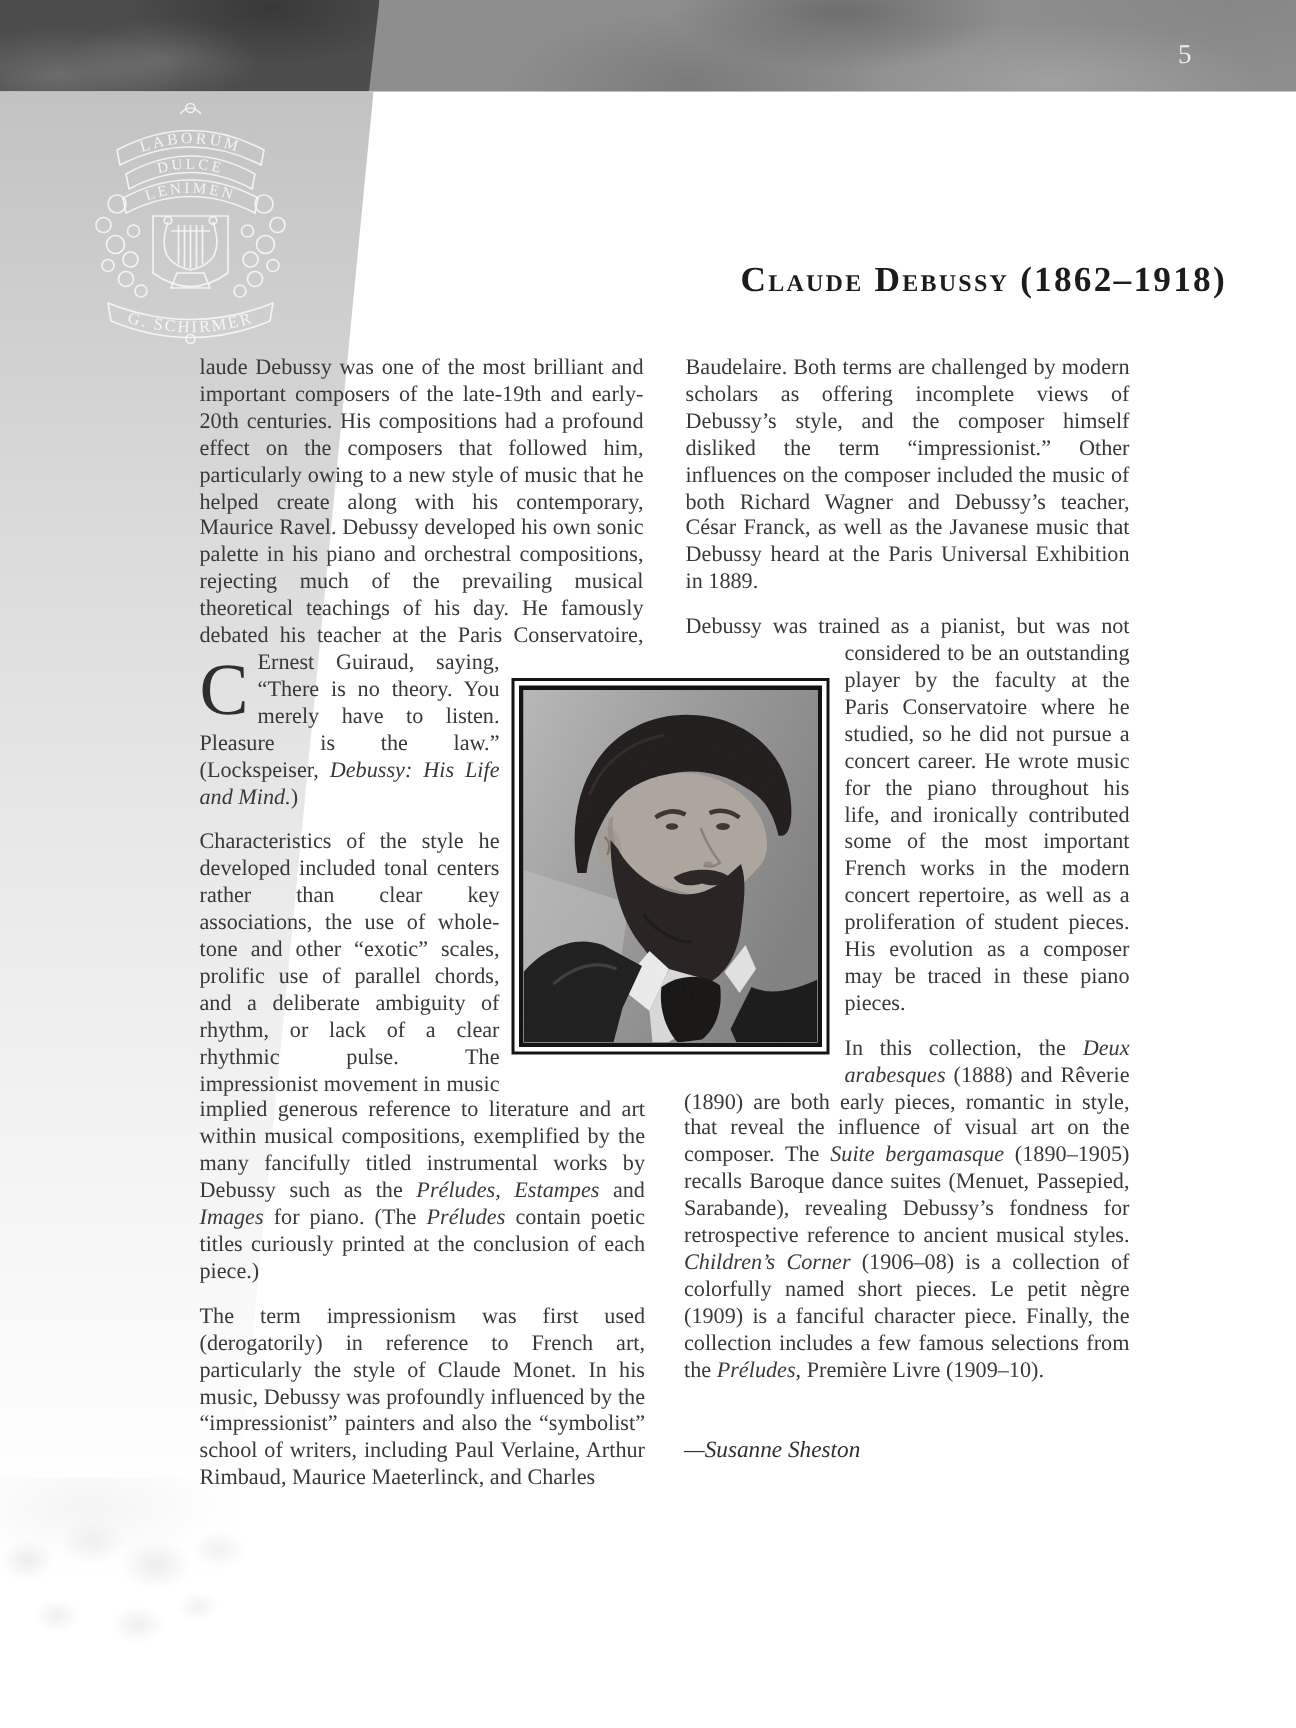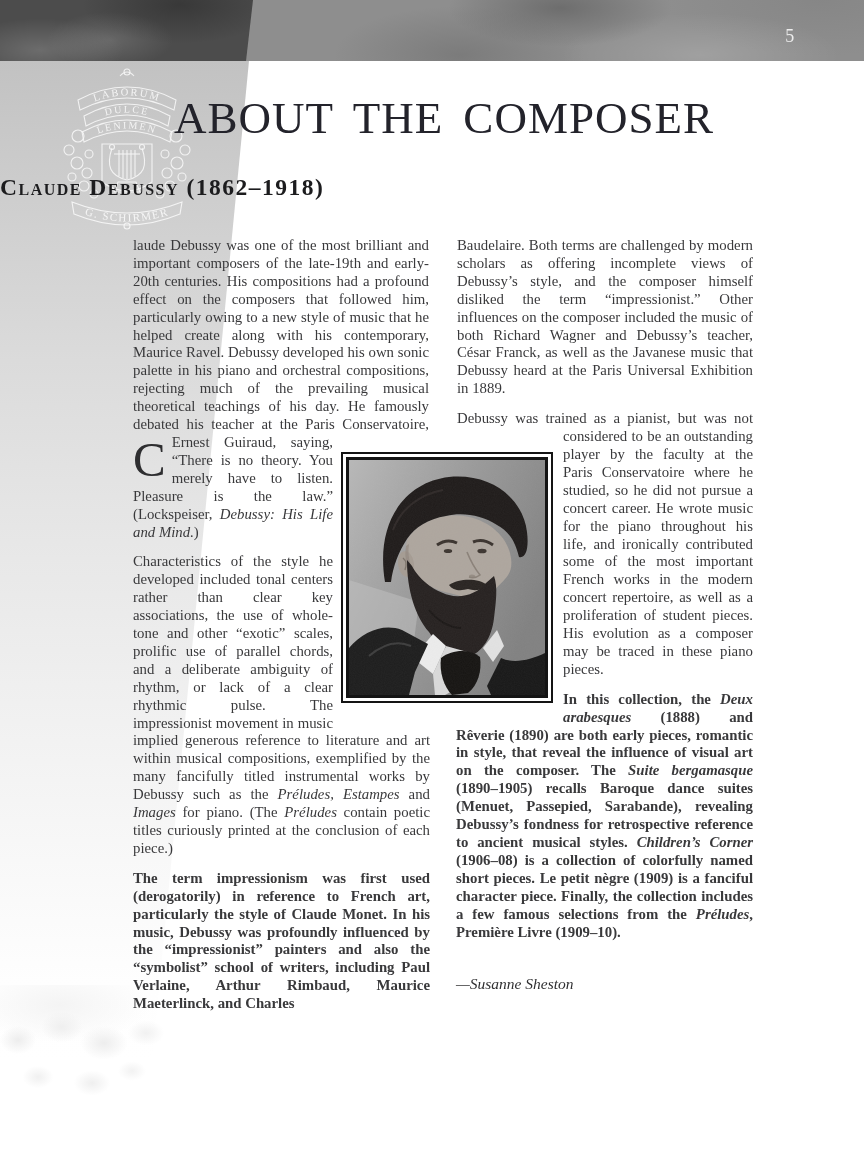--- a/index.html
+++ b/index.html
@@ -56,32 +56,32 @@
   }
 
   
   .title {
     position:absolute; left:24px; top:92px; width:840px;
     text-align:center; font-size:45px; color:#23232b;
     letter-spacing:1px; word-spacing:8px; white-space:nowrap;
   }
   .subtitle {
     position:absolute; left:0; top:174px; width:818px;
-    text-align:left; font-size:23.5px; font-weight:bold; color:#1c1c1e;
+    text-align:right; font-size:23.5px; font-weight:bold; color:#1c1c1e;
     font-variant:small-caps; letter-spacing:1.5px;
   }
 
   
   .columns {
     position:absolute; left:133px; top:237px; width:620px;
     display:flex; gap:26px; color:#39393b;
   }
   .col { width:297px; font-size:14.8px; line-height:17.9px; text-align:justify; }
   .col p { margin:0 0 12px; }
-  .col p:last-of-type { margin-bottom:0;font-weight:bold; }
+  .col p:last-of-type { margin-bottom:0; }
   em { font-style:italic; }
 
   .sp-r  { float:right; width:1px;  height:204px; }
   .cut-r { float:right; clear:right; width:97px;  height:276px; }
   .sp-l  { float:left;  width:1px;  height:204px; }
   .cut-l { float:left;  clear:left;  width:107px; height:276px; }
 
   .dropcap {
     float:left; font-size:49px; line-height:36px;
     padding:1px 6px 0 0; color:#2e2e30;
@@ -172,21 +172,20 @@
       <path class="ln" d="M62,118 L80,118 L84,128 L58,128 Z"></path>
     </g>
 
     <path class="ln" d="M16,138 Q71,160 126,138 L124,150 Q71,172 18,150 Z"></path>
     <text font-size="11" letter-spacing="1.5" text-anchor="middle">
       <textPath href="#arcB" startOffset="50%">G. SCHIRMER</textPath>
     </text>
     <circle class="ln" cx="71" cy="162" r="3"></circle>
   </svg>
 
-  <div class="title">ABOUT THE COMPOSER</div>
   <div class="subtitle">Claude Debussy (1862–1918)</div>
 
   <div class="columns">
     <div class="col">
       <div class="sp-r"></div>
       <div class="cut-r"></div>
       <p><span class="dropcap">C</span><span>laude Debussy was one of the most brilliant and important composers of the late-19th and early-20th centuries. His compositions had a profound effect on the composers that followed him, particularly owing to a new style of music that he helped create along with his contemporary, Maurice Ravel. Debussy developed his own sonic palette in his piano and orchestral compositions, rejecting much of the prevailing musical theoretical teachings of his day. He famously debated his teacher at the Paris Conservatoire, Ernest Guiraud, saying, “There is no theory. You merely have to listen. Pleasure is the law.” (Lockspeiser, <em>Debussy: His Life and Mind.</em>)</span></p>
       <p>Characteristics of the style he developed included tonal centers rather than clear key associations, the use of whole-tone and other “exotic” scales, prolific use of parallel chords, and a deliberate ambiguity of rhythm, or lack of a clear rhythmic pulse. The impressionist movement in music implied generous reference to literature and art within musical compositions, exemplified by the many fancifully titled instrumental works by Debussy such as the <em>Préludes, Estampes</em> and <em>Images</em> for piano. (The <em>Préludes</em> contain poetic titles curiously printed at the conclusion of each piece.)</p>
       <p>The term impressionism was first used (derogatorily) in reference to French art, particularly the style of Claude Monet. In his music, Debussy was profoundly influenced by the “impressionist” painters and also the “symbolist” school of writers, including Paul Verlaine, Arthur Rimbaud, Maurice Maeterlinck, and Charles</p>
     </div>

